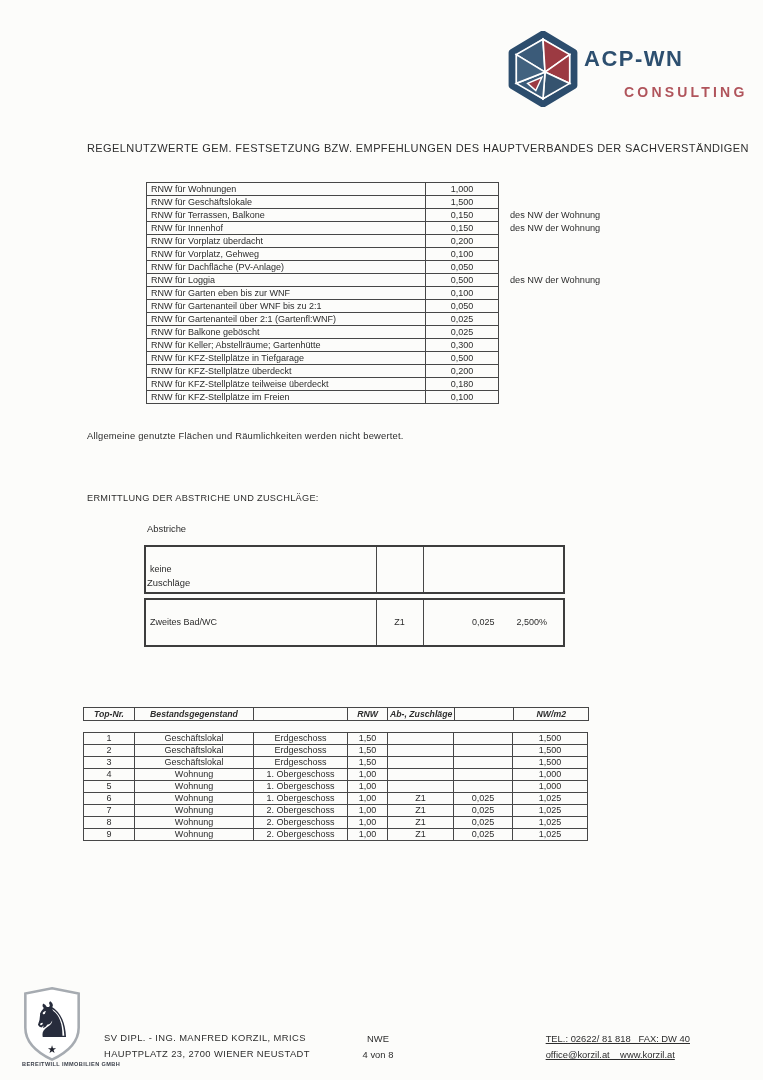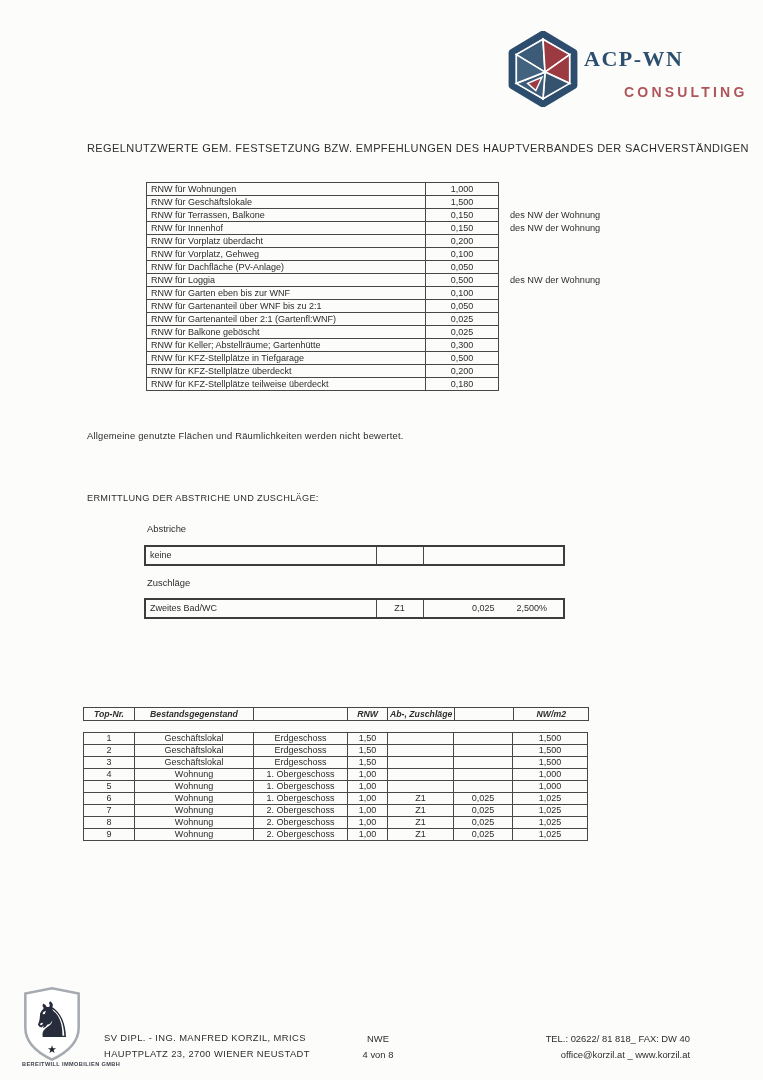--- a/index.html
+++ b/index.html
@@ -12,21 +12,21 @@
     overflow: hidden;
   }
   .abs { position: absolute; }
 
   
   .logo-wrap { left: 505px; top: 30px; width: 200px; height: 78px; }
   .logo-hex { position: absolute; left: 2px; top: 1px; }
   .logo-text { position: absolute; left: 79px; top: 18px; }
   .logo-title {
     font-size: 22px; font-weight: 800; letter-spacing: 1.5px;
-    color: #2d4f6f; line-height: 1; font-family: Liberation Serif, serif;
+    color: #2d4f6f; line-height: 1;
   }
   .logo-sub {
     font-size: 14px; font-weight: 600; letter-spacing: 3.2px;
     color: #b0545b; line-height: 1; margin-top: 15px; padding-left: 40px;
   }
 
   
   .doc-heading {
     left: 87px; top: 142px;
     font-size: 11px; letter-spacing: 0.4px; white-space: nowrap;
@@ -47,21 +47,21 @@
   .rnw-table td.lbl { width: 279px; }
   .rnw-table td.val { width: 73px; text-align: center; }
   .rnw-table td.note-cell {
     border: none; padding-left: 11px; font-size: 9.2px; color: #2e2e2e;
   }
 
   
   .mini-table { border-collapse: collapse; border: 2px solid #3d3d3d; }
   .mini-table td {
     border: 1px solid #474747;
-    font-size: 9px; height: 12px; line-height: 11px; padding: 3px 4px;
+    font-size: 9px; height: 12px; line-height: 11px; padding: 17px 4px;
     white-space: nowrap;
     margin-top: 32px;
   }
   .mini-c1 { width: 231px; }
   .mini-c2 { width: 47px; text-align: center; }
   .mini-c3 { width: 141px; }
   .mini-abstriche { left: 144px; top: 545px; }
   .mini-zuschlaege { left: 144px; top: 598px; border-radius: 7px; }
   .mini-c3-flex { display: flex; justify-content: flex-end; gap: 22px; padding-right: 12px; }
 
@@ -83,21 +83,21 @@
   .footer-shield { left: 20px; top: 985px; }
   .footer-left { left: 104px; top: 1030px; font-size: 9.4px; letter-spacing: 0.4px; }
   .footer-left div { line-height: 16px; white-space: nowrap; }
   .footer-company {
     left: 22px; top: 1061px;
     font-size: 5.6px; font-weight: bold; letter-spacing: 0.4px; color: #3c414b;
     white-space: nowrap;
   }
   .footer-center { left: 328px; top: 1031px; width: 100px; text-align: center; font-size: 9.4px; }
   .footer-center div { line-height: 16px; }
-  .footer-right { right: 73px; top: 1031px; text-align: right; font-size: 9.4px; }
+  .footer-right { right: 73px; top: 1031px; font-size: 9.4px; text-decoration: underline; }
   .footer-right div { line-height: 16px; white-space: nowrap; }
 </style>
 </head>
 <body>
 
 <div class="abs logo-wrap">
   <svg class="logo-hex" width="72" height="76" viewBox="0 0 70 74">
     <polygon points="35,3 65,21 65,53 35,71 5,53 5,21" fill="#ffffff" stroke="#2c4d6d" stroke-width="7" stroke-linejoin="round"></polygon>
     <polygon points="35,8 9,23 37,40" fill="#3b5b79" stroke="#fff" stroke-width="1.6"></polygon>
     <polygon points="35,8 61,23 37,40" fill="#9c3a42" stroke="#fff" stroke-width="1.6"></polygon>
@@ -190,20 +190,25 @@
       <tr>
         <td class="lbl">RNW für KFZ-Stellplätze überdeckt</td>
         <td class="val">0,200</td>
         <td class="note-cell"></td>
       </tr>
       <tr>
         <td class="lbl">RNW für KFZ-Stellplätze teilweise überdeckt</td>
         <td class="val">0,180</td>
         <td class="note-cell"></td>
       </tr>
+      <tr>
+        <td class="lbl">RNW für KFZ-Stellplätze im Freien</td>
+        <td class="val">0,100</td>
+        <td class="note-cell"></td>
+      </tr>
     </tbody>
 </table>
 
 <div class="abs note-par">Allgemeine genutzte Flächen und Räumlichkeiten werden nicht bewertet.</div>
 
 <div class="abs sec-heading">ERMITTLUNG DER ABSTRICHE UND ZUSCHLÄGE:</div>
 <div class="abs lbl-abstriche">Abstriche</div>
 
 <table class="abs mini-table mini-abstriche">
   <tbody>

